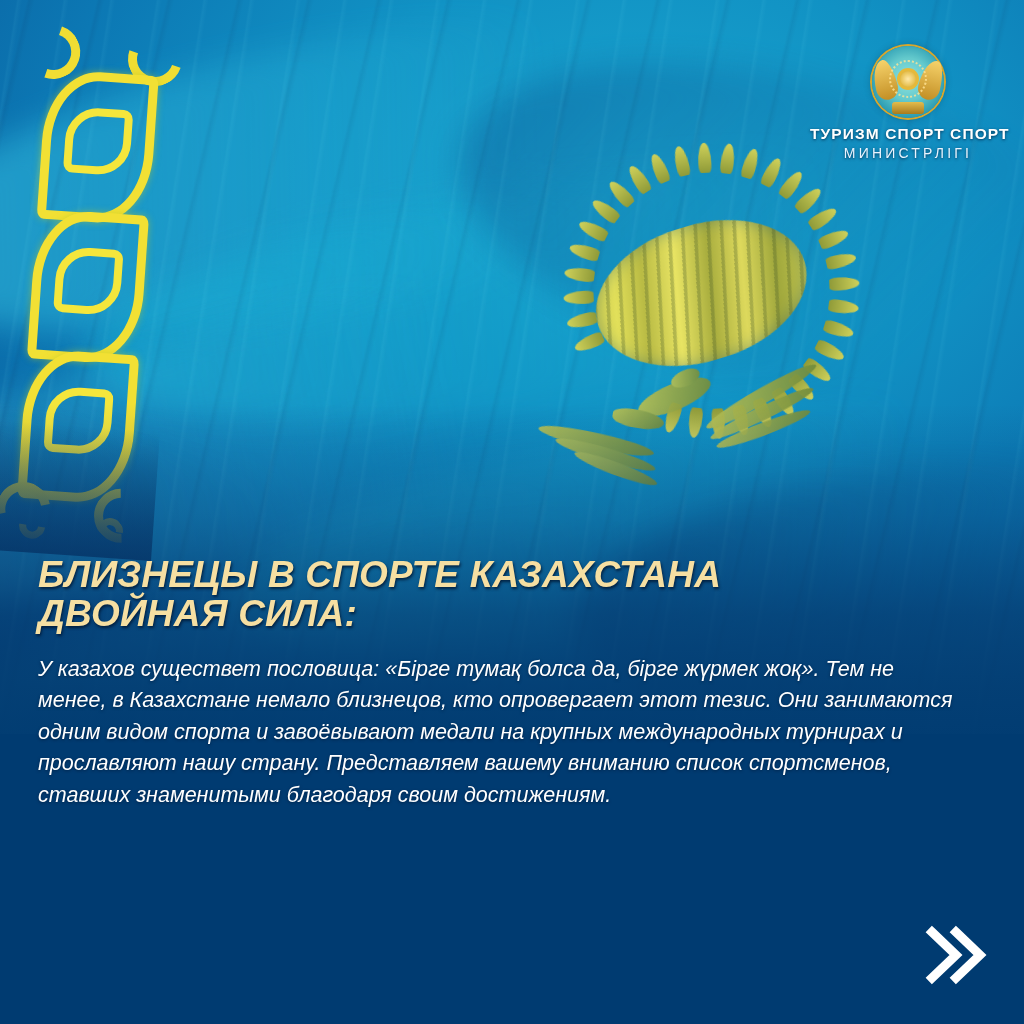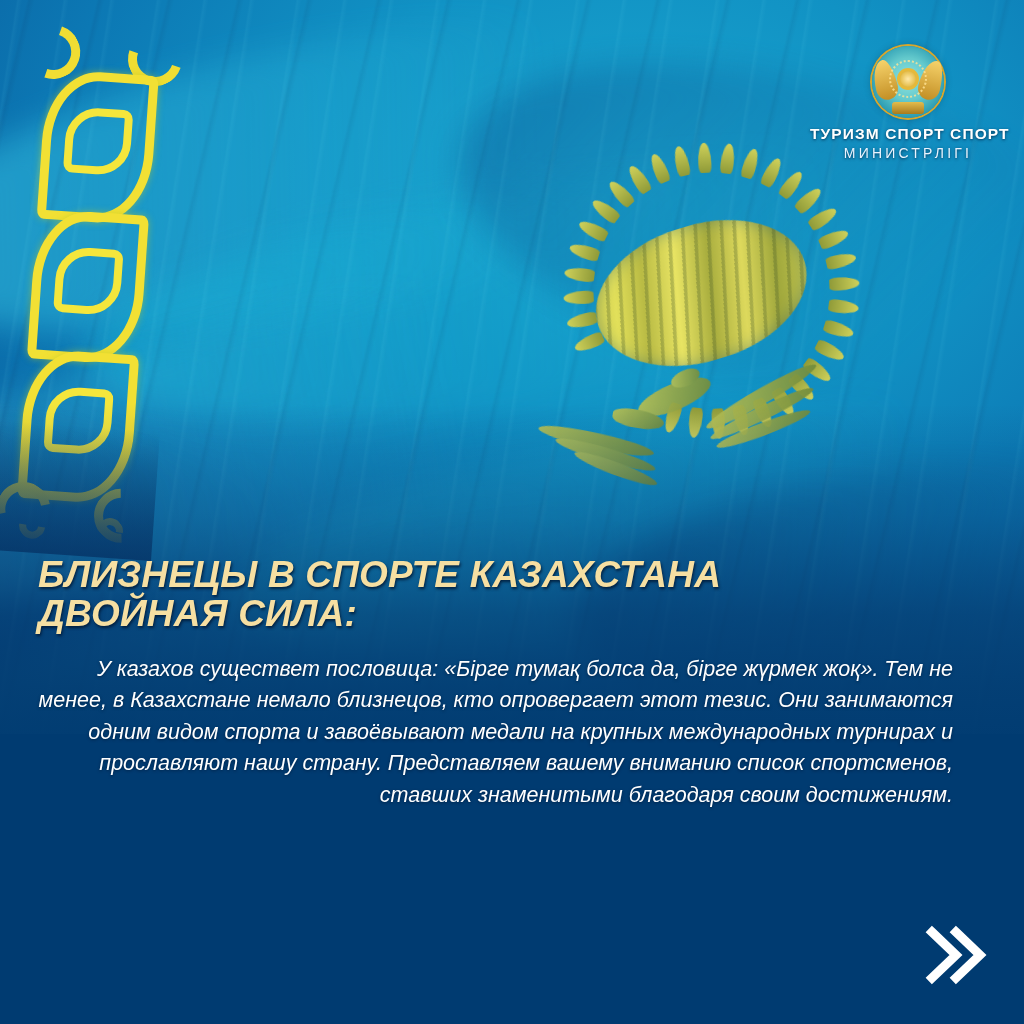--- a/index.html
+++ b/index.html
@@ -142,21 +142,21 @@
     margin-top:2px;text-shadow:0 1px 3px rgba(0,30,60,.8);}
 
   
   .content{position:absolute;left:38px;right:60px;top:556px;}
   .headline{color:#f6dfa2;font-weight:700;font-style:italic;
     font-size:37px;line-height:1.05;letter-spacing:.2px;
     text-transform:uppercase;margin:0 0 20px;
     text-shadow:1px 2px 3px rgba(0,24,52,.85);}
   .headline .ln{display:block;white-space:nowrap;}
   .body{color:#fff;font-style:italic;font-size:21.5px;line-height:1.47;
-    margin:0;max-width:915px;text-shadow:0 1px 3px rgba(0,26,56,.7);text-align:right;}
+    margin:0;max-width:915px;text-shadow:0 1px 3px rgba(0,26,56,.7);}
 
   
   .next{position:absolute;right:34px;bottom:38px;width:72px;height:62px;cursor:pointer;}
   .next svg{display:block;width:100%;height:100%;}
 </style>
 </head>
 <body>
 
 <div class="card">
 

